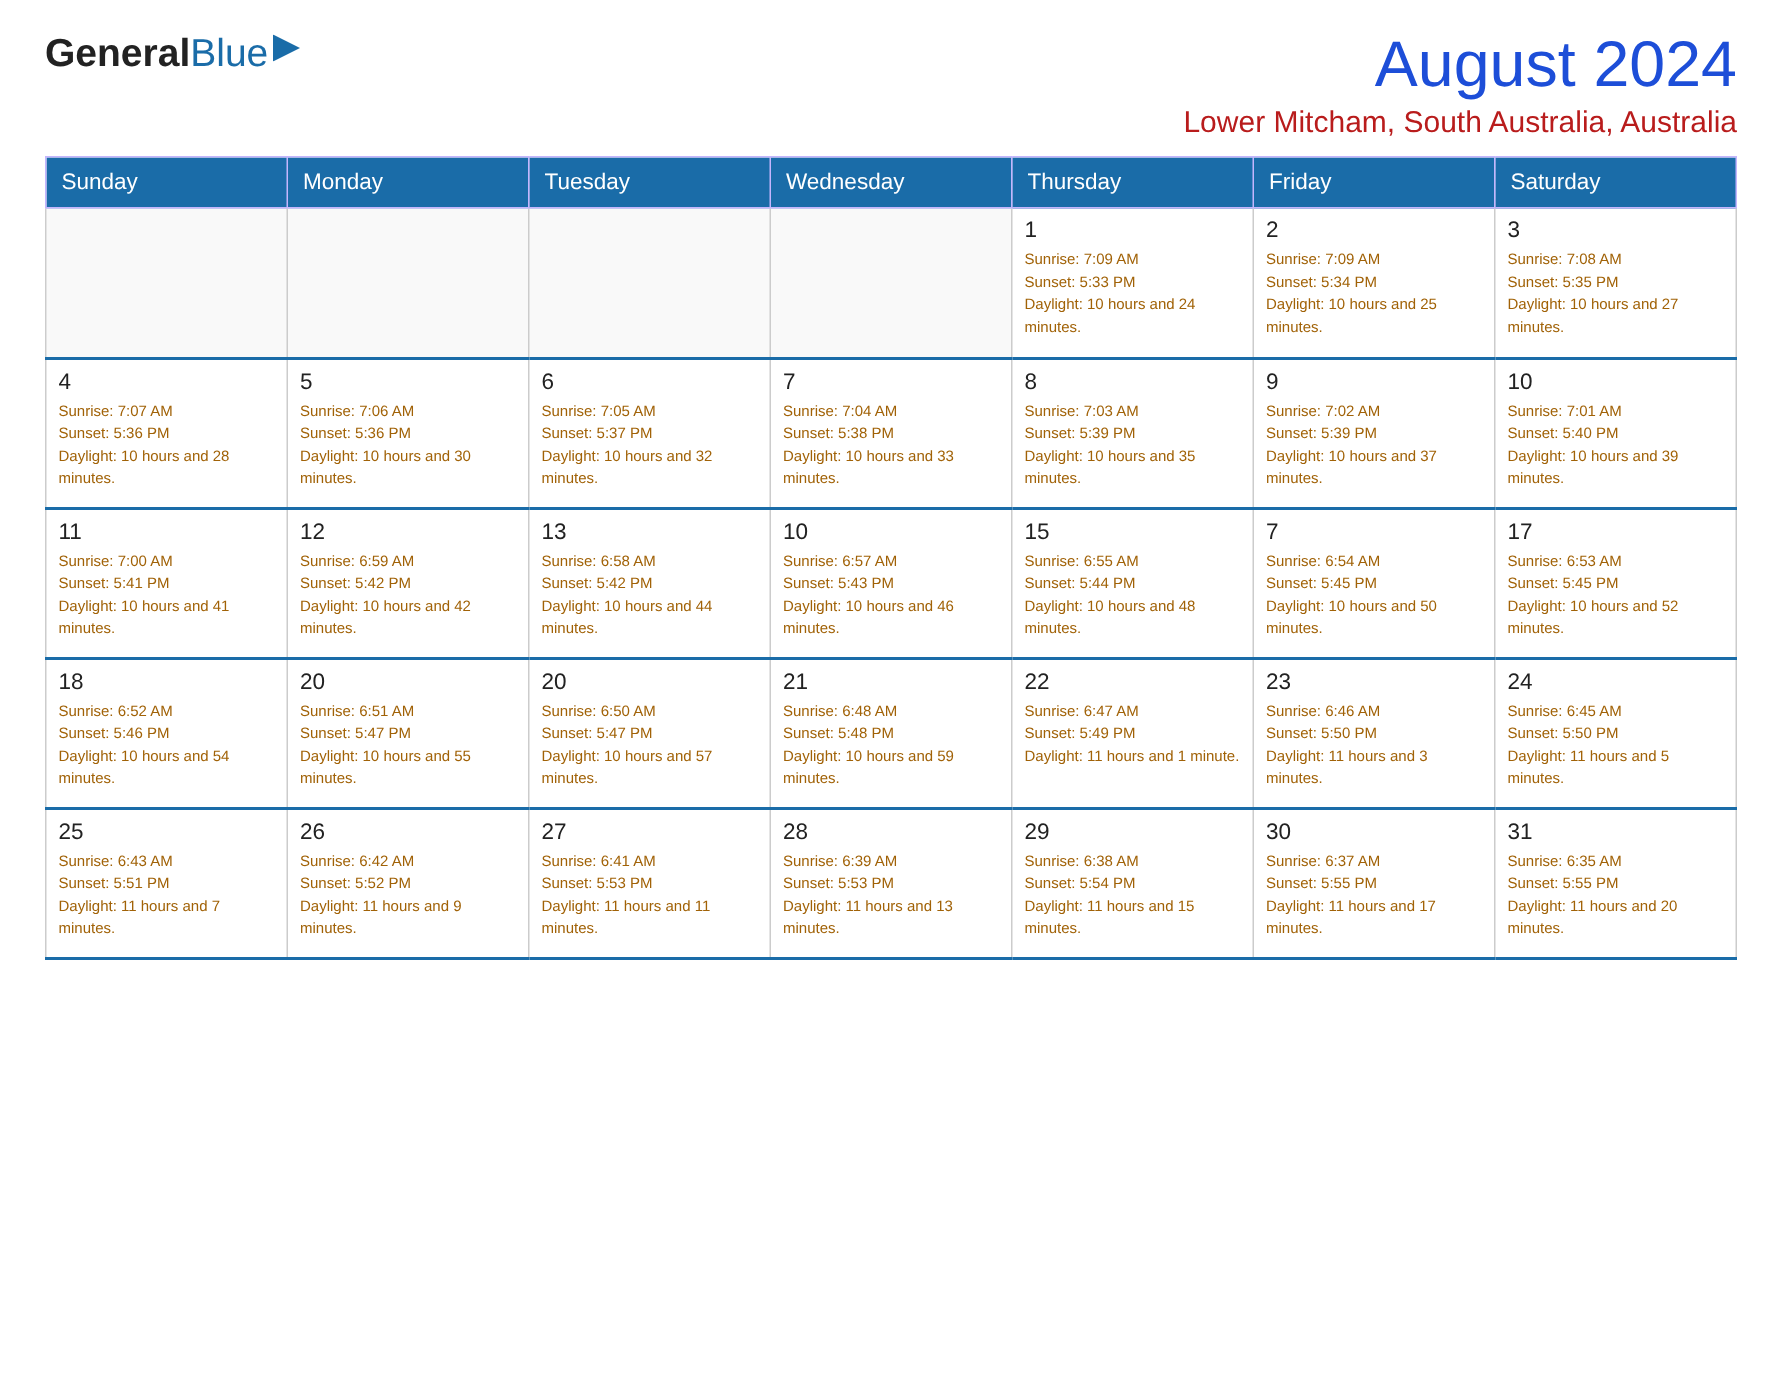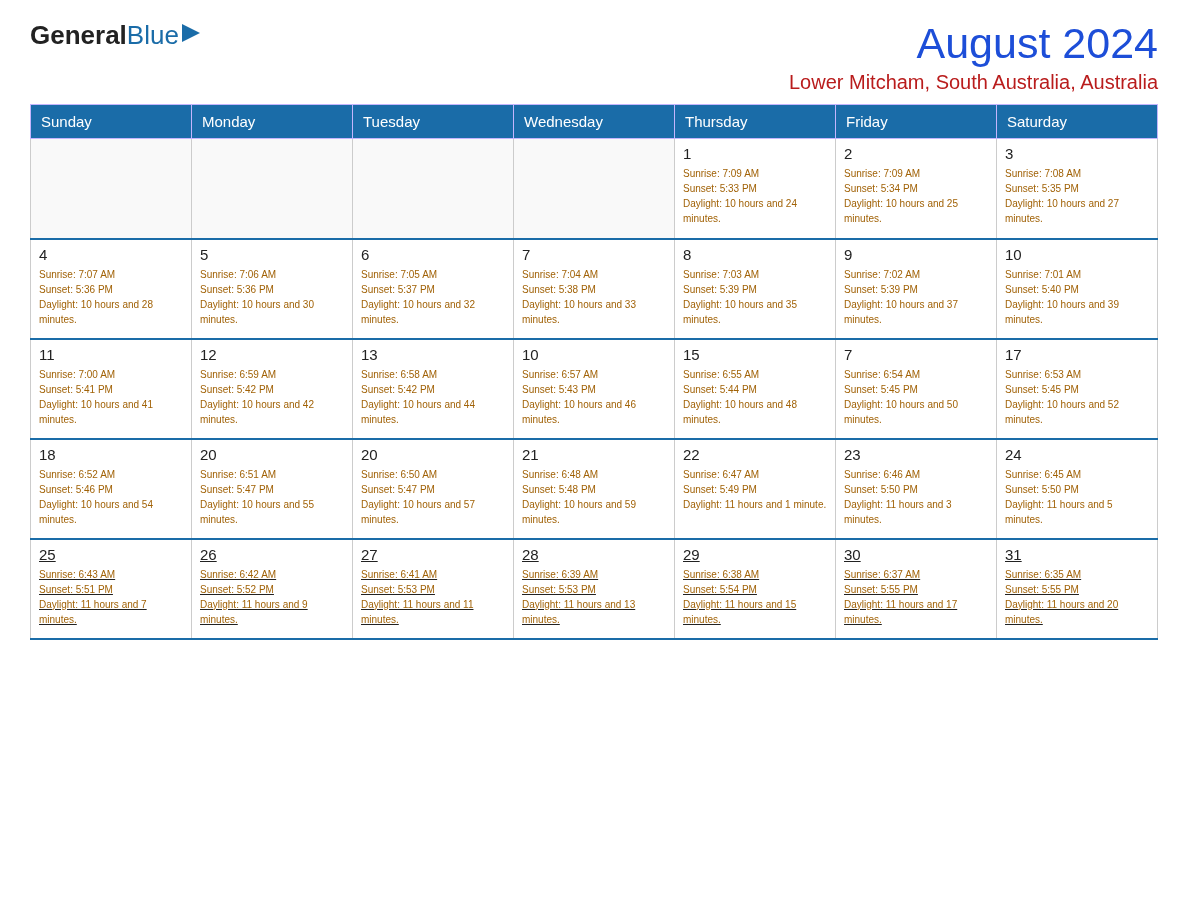--- a/index.html
+++ b/index.html
@@ -88,21 +88,20 @@
     .day-info {
       font-size: 10px;
       line-height: 1.5;
       color: #a16207;
     }
     .calendar tr td {
       border-bottom: 2px solid #1a6ca8;
     }
     .calendar tr:last-child td {
       border-bottom: 2px solid #1a6ca8;
-      text-decoration: underline;
     }
   </style>
 </head>
 <body>
 
 <div class="header">
   <div class="logo">
     <div class="logo-text">
       <span class="logo-general">General</span>
       <div class="logo-blue-part">

